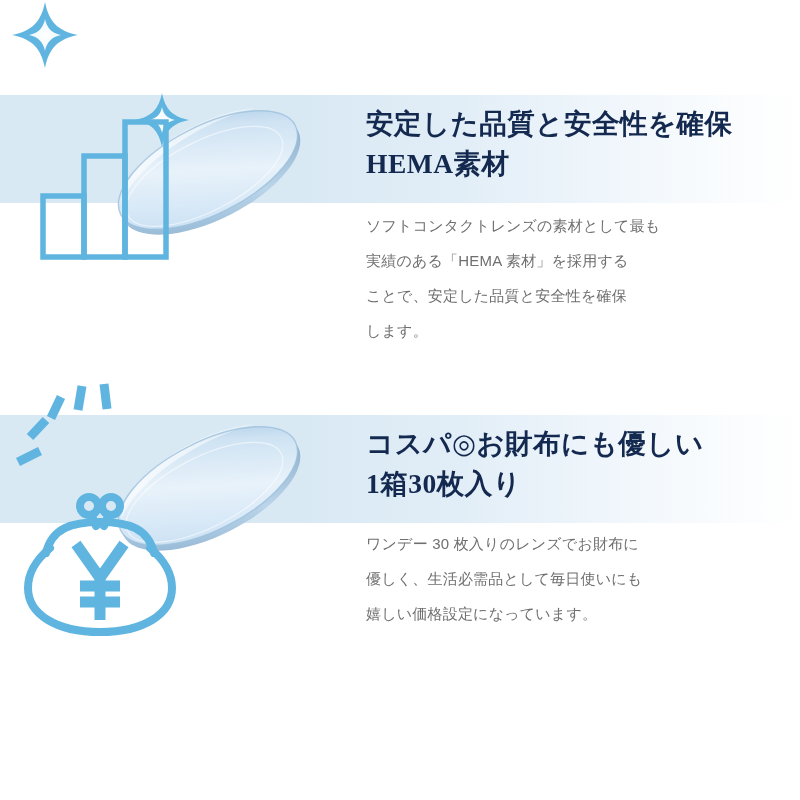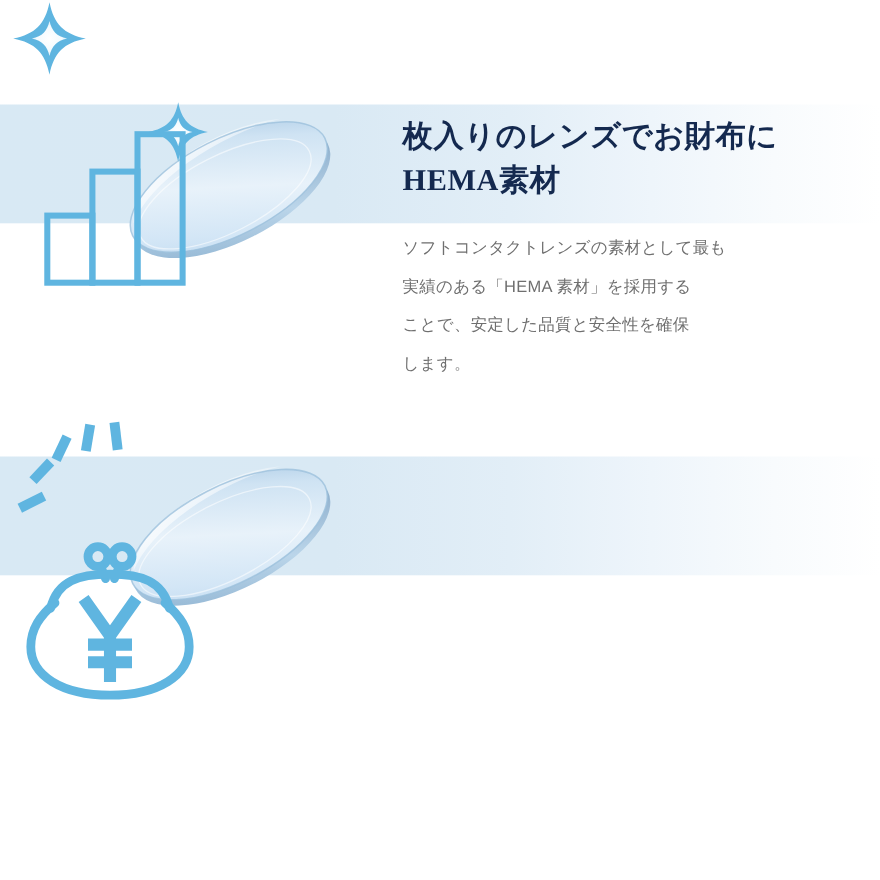--- a/index.html
+++ b/index.html
@@ -147,21 +147,21 @@
 
         <g fill="none" stroke="#5fb5e0" stroke-width="5.5" stroke-linejoin="miter">
           <rect x="43" y="196" width="41" height="61"></rect>
           <rect x="84" y="156" width="41" height="101"></rect>
           <rect x="125" y="122" width="41" height="135"></rect>
         </g>
       </svg>
     </div>
 
     <div class="copy copy-1">
-      <h2 class="headline">枚入りのレンズでお財布に
+      <h2 class="headline">安定した品質と安全性を確保
 HEMA素材</h2>
       <p class="bodytext">ソフトコンタクトレンズの素材として最も
 実績のある「HEMA 素材」を採用する
 ことで、安定した品質と安全性を確保
 します。</p>
     </div>
   </section>
 
   <section class="feature feature-2">
 
@@ -217,15 +217,22 @@
 
         <g fill="none" stroke="#5fb5e0" stroke-width="11" stroke-linecap="butt">
           <path d="M 76 224 L 100 258 L 124 224"></path>
           <line x1="100" y1="258" x2="100" y2="300"></line>
           <line x1="80" y1="266" x2="120" y2="266"></line>
           <line x1="80" y1="282" x2="120" y2="282"></line>
         </g>
       </svg>
     </div>
 
+    <div class="copy copy-2">
+      <h2 class="headline">コスパ◎お財布にも優しい
+1箱30枚入り</h2>
+      <p class="bodytext">ワンデー 30 枚入りのレンズでお財布に
+優しく、生活必需品として毎日使いにも
+嬉しい価格設定になっています。</p>
+    </div>
   </section>
 
 </div>
 
 </body></html>

